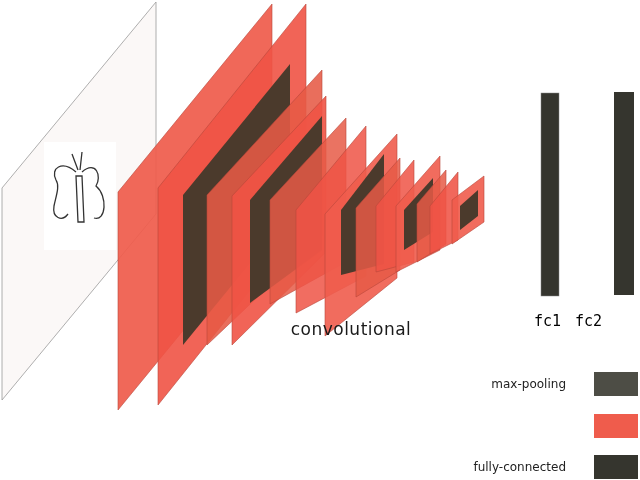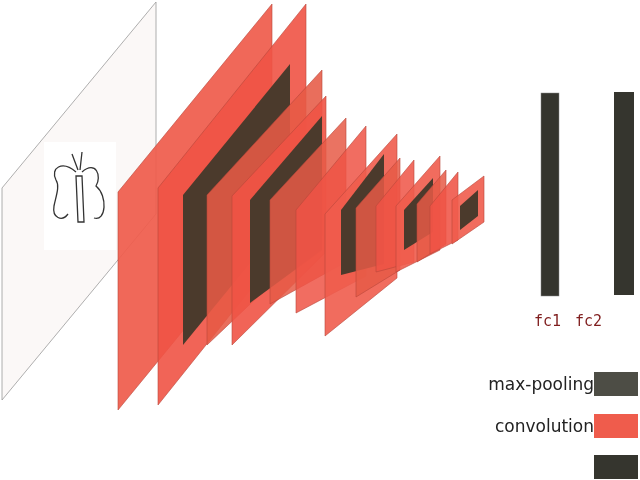--- a/index.html
+++ b/index.html
@@ -1,22 +1,22 @@
 <!DOCTYPE html>
 <html><head>
   <meta charset="utf-8">
   <style>
     html, body { margin: 0; padding: 0; background: #ffffff; }
     body { width: 640px; height: 480px; position: relative; overflow: hidden; font-family: "DejaVu Sans", sans-serif; }
     #diagram { position: absolute; left: 0; top: 0; width: 640px; height: 480px; }
     .label { position: absolute; color: #222; white-space: nowrap; }
     .conv-label { left: 276px; top: 318px; font-size: 17px; text-align: center; width: 150px; letter-spacing: 0.5px; line-height: 22px; color: #1a1a1a; }
-    .fc-label { font-family: "DejaVu Sans Mono", monospace; font-size: 15px; top: 312px; color: #7f1d1d; }
+    .fc-label { font-family: "DejaVu Sans Mono", monospace; font-size: 15px; top: 312px; color: #000000; }
     .legend-row { position: absolute; right: 0; height: 30px; display: flex; align-items: center; }
-    .legend-text { font-size: 17px; color: #222; margin-right: 0; text-align: right; }
+    .legend-text { font-size: 12px; color: #222; margin-right: 28px; text-align: right; }
     .legend-swatch { width: 44px; height: 24px; margin-right: 2px; }
   </style>
 </head>
 <body>
 
 <svg id="diagram" viewBox="0 0 640 480" xmlns="http://www.w3.org/2000/svg">
 
   <polygon points="2,188 156,2 156,214 2,400" fill="#fbf8f7" stroke="#9a9a9a" stroke-width="0.8"></polygon>
   <rect x="44" y="142" width="72" height="108" fill="#ffffff"></rect>
   <g fill="none" stroke="#333" stroke-width="1.3">
@@ -47,30 +47,31 @@
 
   <polygon points="430,206 458,172 458,240 430,254" fill="#ef5345" fill-opacity="0.88" stroke="#b8463a" stroke-width="0.6"></polygon>
   <polygon points="452,200 484,176 484,222 452,244" fill="#ef5c4c" fill-opacity="0.9" stroke="#b8463a" stroke-width="0.6"></polygon>
   <polygon points="460,206 478,190 478,216 460,230" fill="#4b3a2c"></polygon>
 
   <rect x="541" y="93" width="18" height="203" fill="#35352e" stroke="#888" stroke-width="0.5"></rect>
   <rect x="614" y="92" width="20" height="203" fill="#35352e"></rect>
 </svg>
 
 <div class="label conv-label">
+  <div>convolutional</div>
 </div>
 
 <div class="label fc-label" style="left:534px;">fc1</div>
 <div class="label fc-label" style="left:575px;">fc2</div>
 
 <div>
   <div class="legend-row" style="top:369px;">
     <span class="legend-text">max-pooling</span>
     <span class="legend-swatch" style="background:#4d4d45;"></span>
   </div>
   <div class="legend-row" style="top:411px;">
-    <span class="legend-text">convolution</span>
     <span class="legend-swatch" style="background:#ef5c4c;"></span>
   </div>
   <div class="legend-row" style="top:452px;">
+    <span class="legend-text">fully-connected</span>
     <span class="legend-swatch" style="background:#35352e;"></span>
   </div>
 </div>
 
 </body></html>

